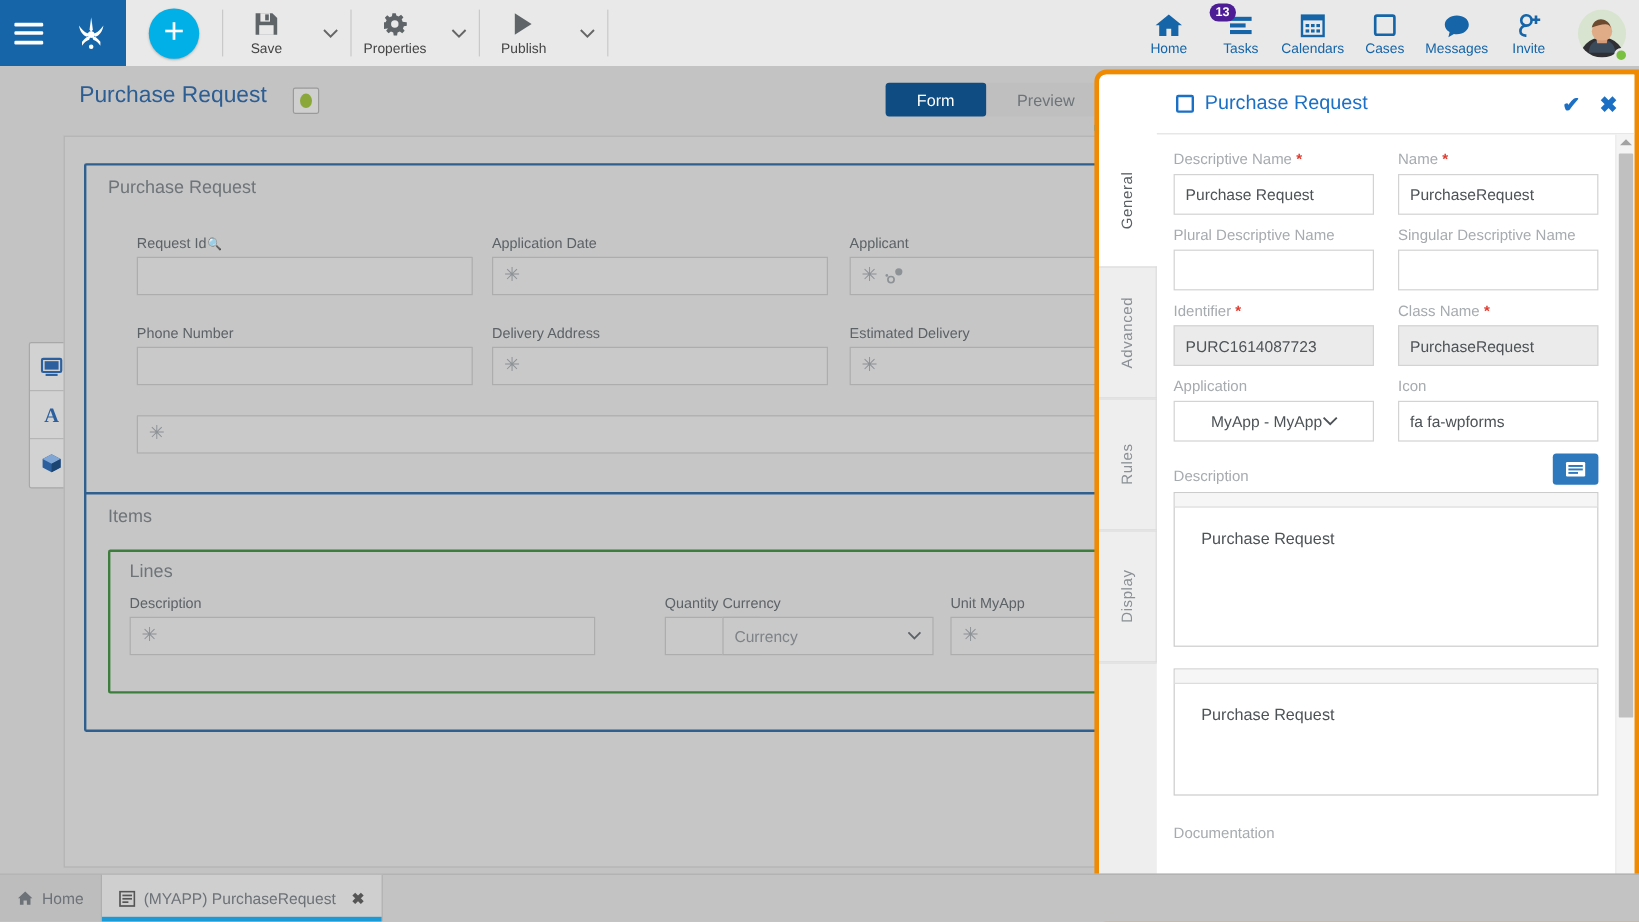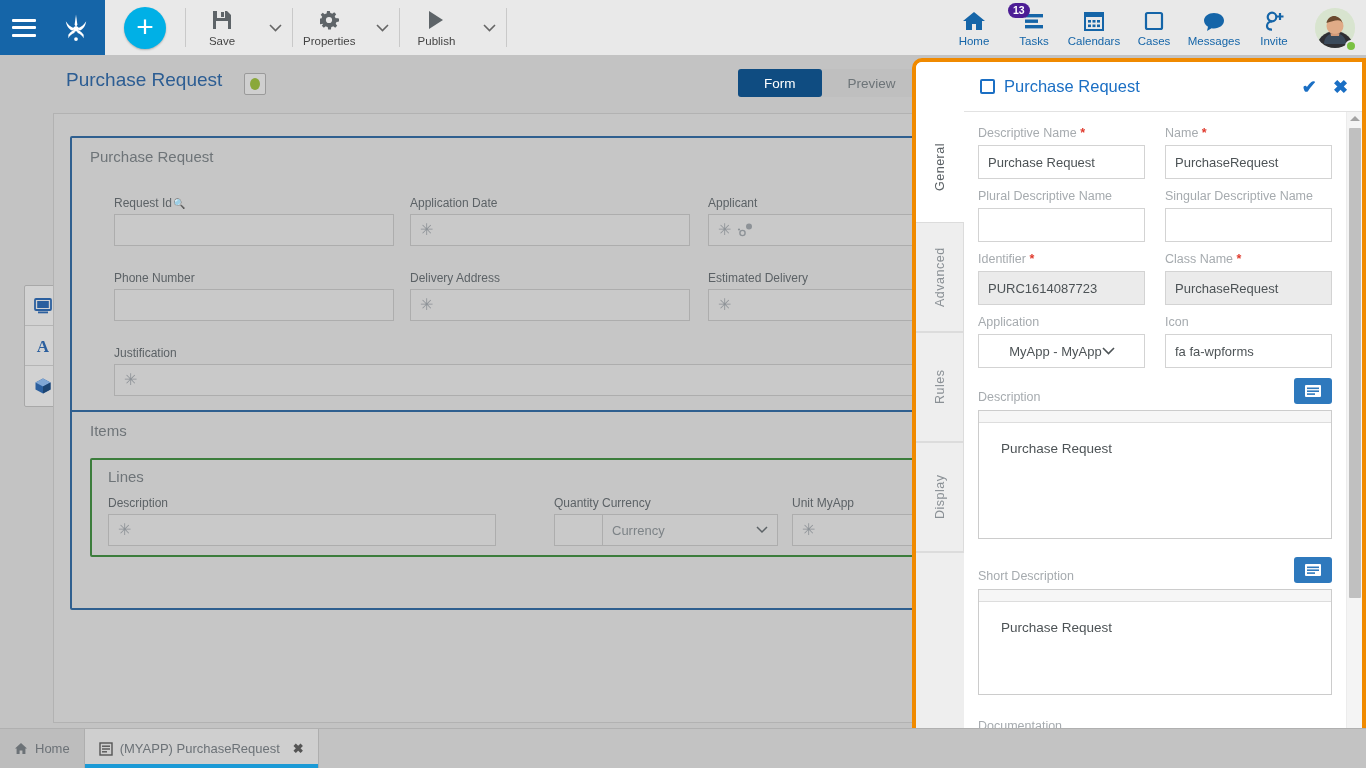--- a/index.html
+++ b/index.html
@@ -431,31 +431,30 @@
     </div>
 
     <div class="fld" style="left:636px; top:133px; width:280px;">
       <div class="fld-label">Estimated Delivery</div>
       <div class="fld-input">
           <span class="ast">✳</span>
         </div>
     </div>
 
     <div class="fld" style="left:42px; top:208px; width:876px;">
-      <div class="fld-label">Justification</div>
       <div class="fld-input">
           <span class="ast">✳</span>
         </div>
     </div>
   </div>
 
   <div class="panel-box" style="left:16px; top:296px; width:862px; height:200px;">
     <div class="panel-legend">Items</div>
 
-    <div class="panel-box green" style="left:18px; top:46px; width:840px; height:99px;">
+    <div class="panel-box green" style="left:18px; top:46px; width:840px; height:120px;">
       <div class="panel-legend" style="padding-left:16px; padding-top:8px;">Lines</div>
 
       <div class="fld" style="left:16px; top:36px; width:388px;">
         <div class="fld-label">Description</div>
         <div class="fld-input">
             <span class="ast">✳</span>
           </div>
       </div>
 
       <div class="fld" style="left:414px; top:36px; width:80px;margin-left:48px;">
@@ -566,31 +565,20 @@
                 </svg>
               </span>
             </div>
             <div class="rt-area">
               <div class="rt-toolbar"></div>
               <div class="rt-content tall">Purchase Request</div>
             </div>
           </div>
 
           <div style="margin-top:18px;">
-            <div class="rt-header">
-              <span class="plabel" style="margin:0">Short Description</span>
-              <span class="rt-btn">
-                <svg width="18" height="14" viewBox="0 0 18 14">
-                  <rect x="1" y="1" width="16" height="12" rx="1" fill="#fff"></rect>
-                  <rect x="3" y="3.5" width="12" height="1.6" fill="#2e79bd"></rect>
-                  <rect x="3" y="6.4" width="12" height="1.6" fill="#2e79bd"></rect>
-                  <rect x="3" y="9.3" width="8" height="1.6" fill="#2e79bd"></rect>
-                </svg>
-              </span>
-            </div>
             <div class="rt-area">
               <div class="rt-toolbar"></div>
               <div class="rt-content short">Purchase Request</div>
             </div>
           </div>
 
           <div style="margin-top:24px;">
             <div class="plabel">Documentation</div>
           </div>
 

